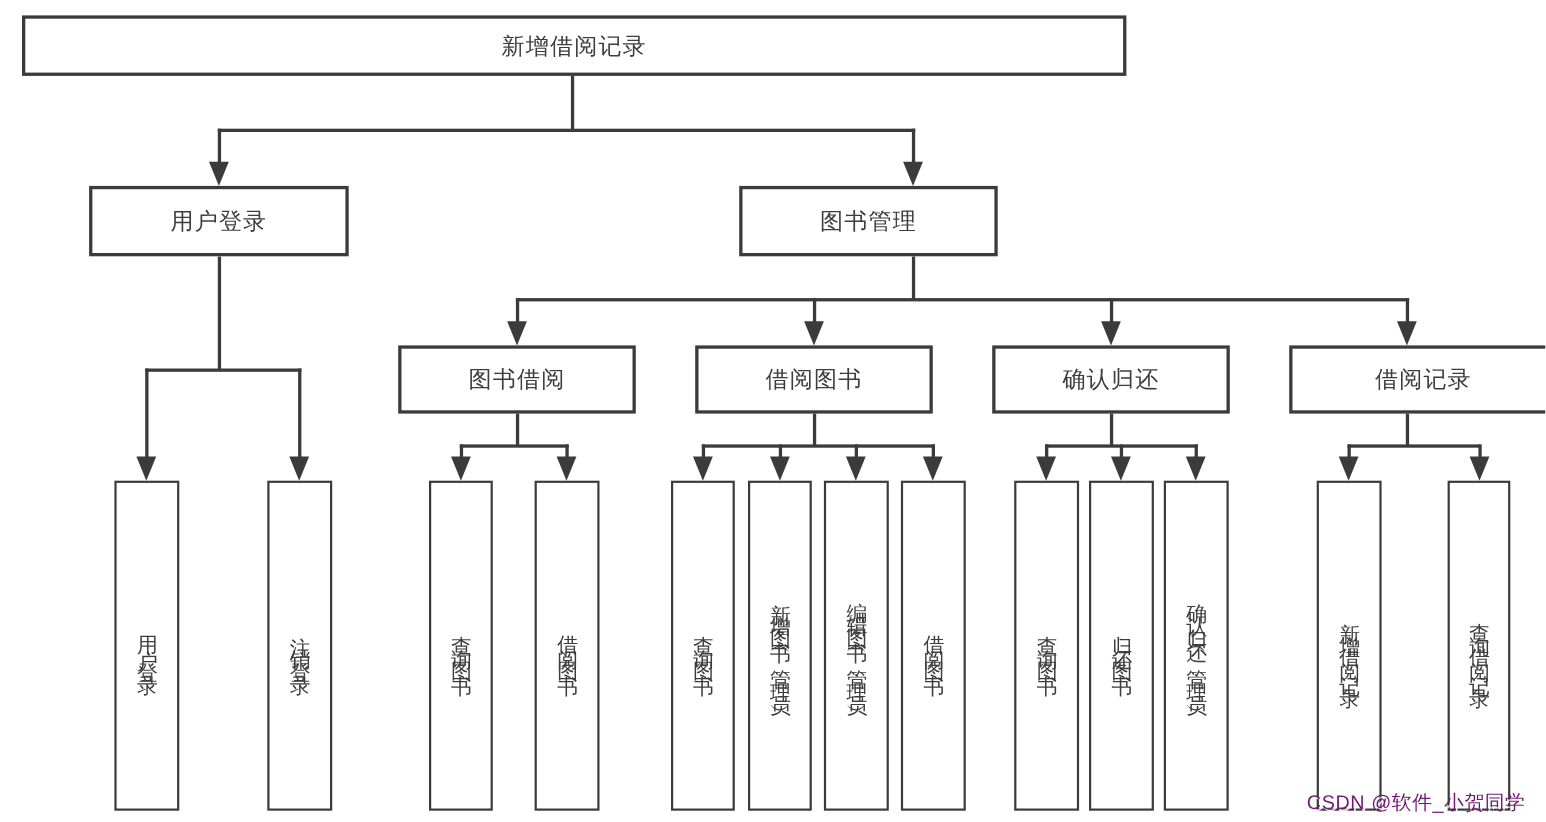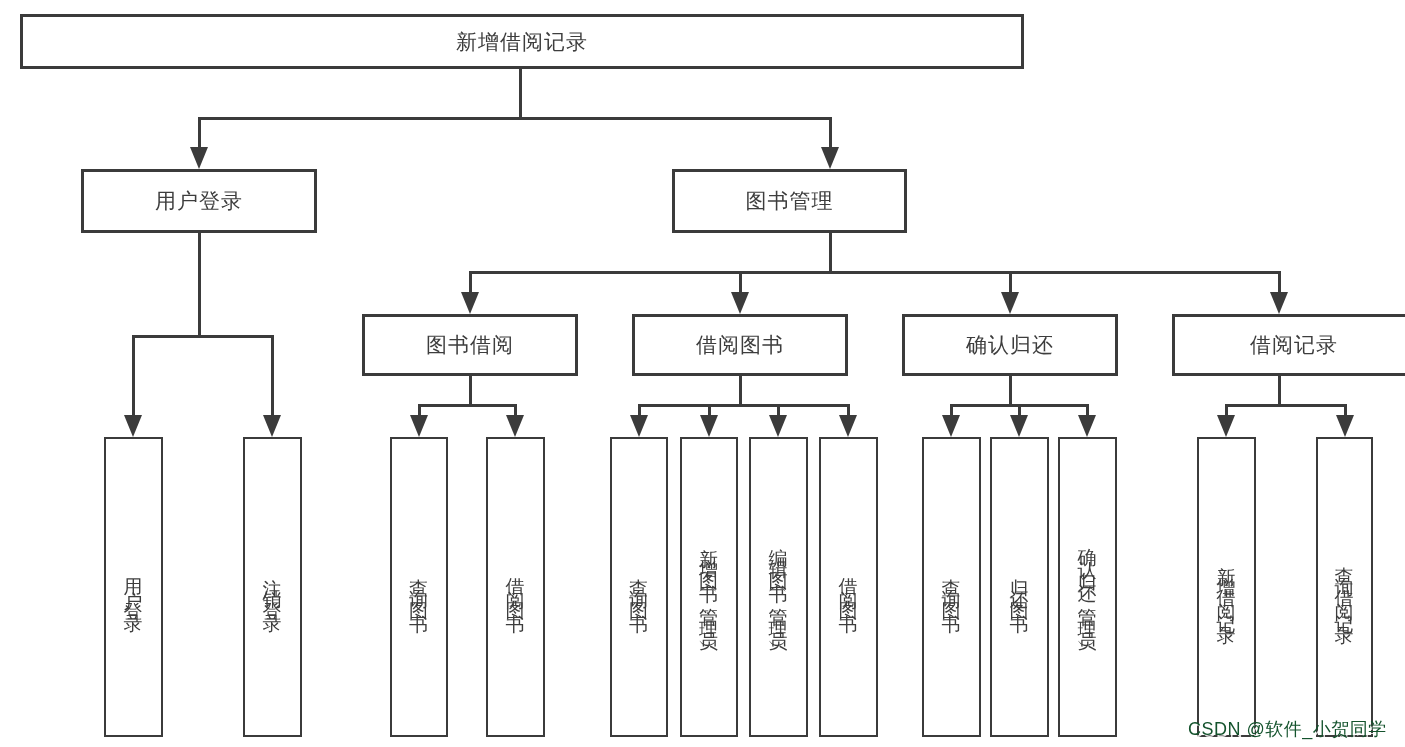--- a/index.html
+++ b/index.html
@@ -26,21 +26,21 @@
   .vl { position:absolute; width:3px; background:#3b3b3b; z-index:1; }
   .hl { position:absolute; height:3px; background:#3b3b3b; z-index:1; }
   .arw {
     position:absolute; width:0; height:0; z-index:1;
     border-left:9px solid transparent;
     border-right:9px solid transparent;
     border-top:22px solid #3b3b3b;
   }
   .watermark {
     position:absolute; left:1188px; top:717px;
-    font-size:18px; color:#14532d; letter-spacing:0.5px;
+    font-size:18px; color:#701a75; letter-spacing:0.5px;
     text-shadow:2px 2px 0 rgba(255,255,255,0.85);
     z-index:5; white-space:nowrap;
   }
 </style>
 </head>
 <body>
 
 <div class="stage">
 
   <div class="box" style="left:20px;top:14px;width:1004px;height:55px">新增借阅记录</div>

